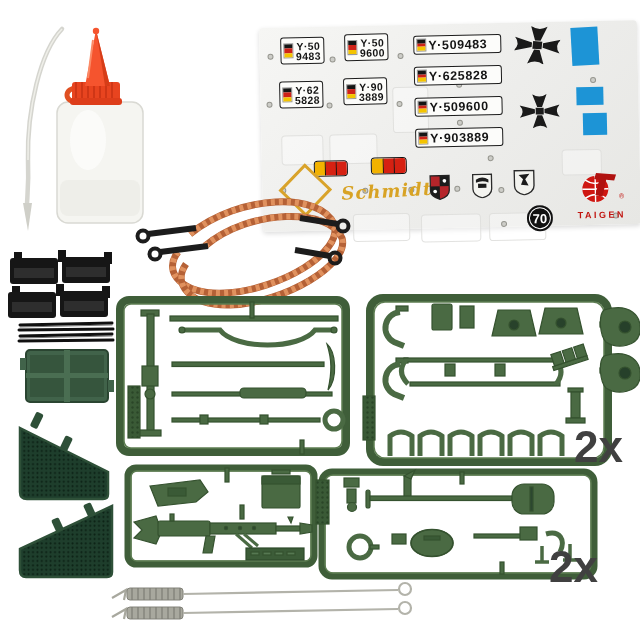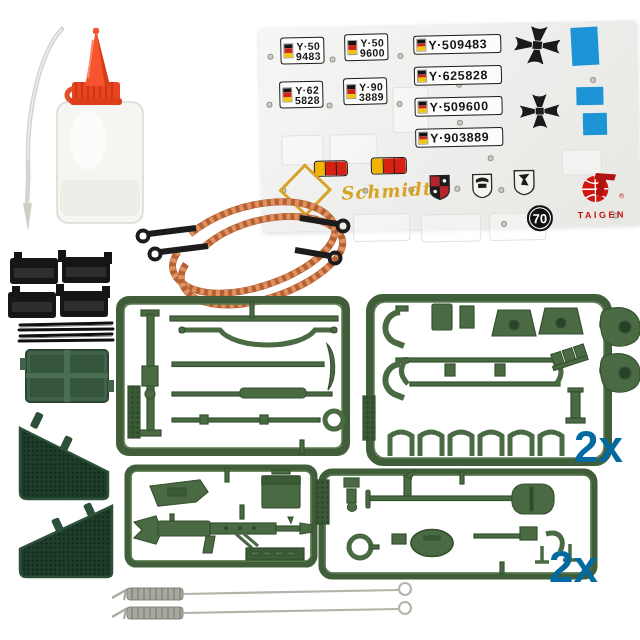--- a/index.html
+++ b/index.html
@@ -32,21 +32,21 @@
   .schmidt{position:absolute;font-family:"DejaVu Serif", serif;font-style:italic;font-weight:bold;
            color:#d8a325;font-size:18px;transform:rotate(-2deg);letter-spacing:1px;}
   .badge70{position:absolute;width:26px;height:26px;border-radius:50%;background:#111;color:#fff;
            display:flex;align-items:center;justify-content:center;font-weight:bold;font-size:13px;
            box-shadow:inset 0 0 0 2px #111, inset 0 0 0 3px #fff;}
   .logo{position:absolute;width:74px;text-align:center;color:#c11510;}
   .logo .brand{font-size:9px;font-weight:bold;letter-spacing:2.5px;margin-top:1px;}
   .logo sup{font-size:7px;vertical-align:super;}
   .shield{position:absolute;}
   
-  .qty{position:absolute;font-weight:bold;font-size:44px;color:#0369a1;z-index:4;
+  .qty{position:absolute;font-weight:bold;font-size:44px;color:#404040;z-index:4;
        font-family:"Liberation Sans", sans-serif;}
   .qty-top{left:574px;top:422px;}
   .qty-bottom{left:549px;top:542px;}
   .parts-layer{position:absolute;left:0;top:0;z-index:2;}
 </style>
 </head>
 <body>
 
 <div class="stage">
 

